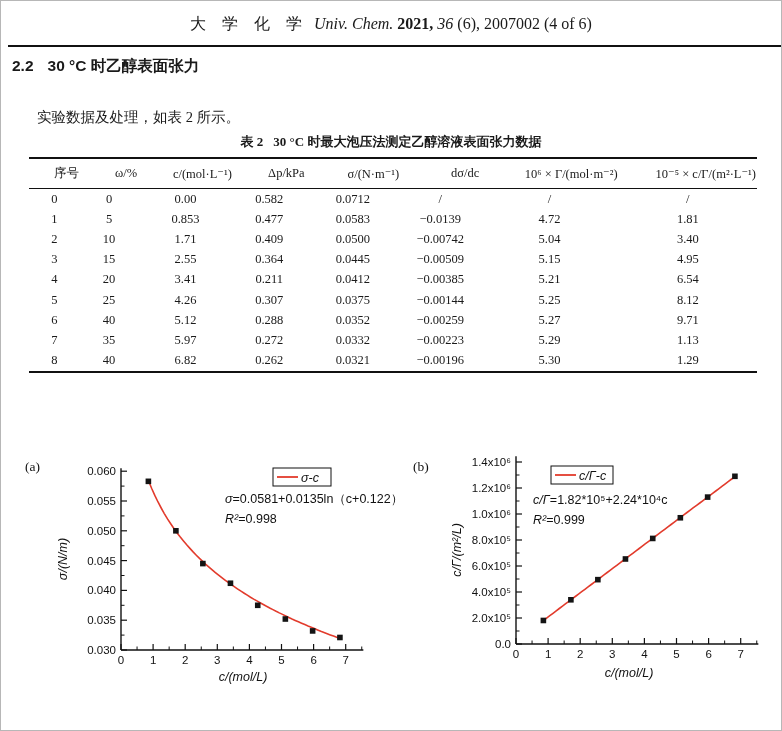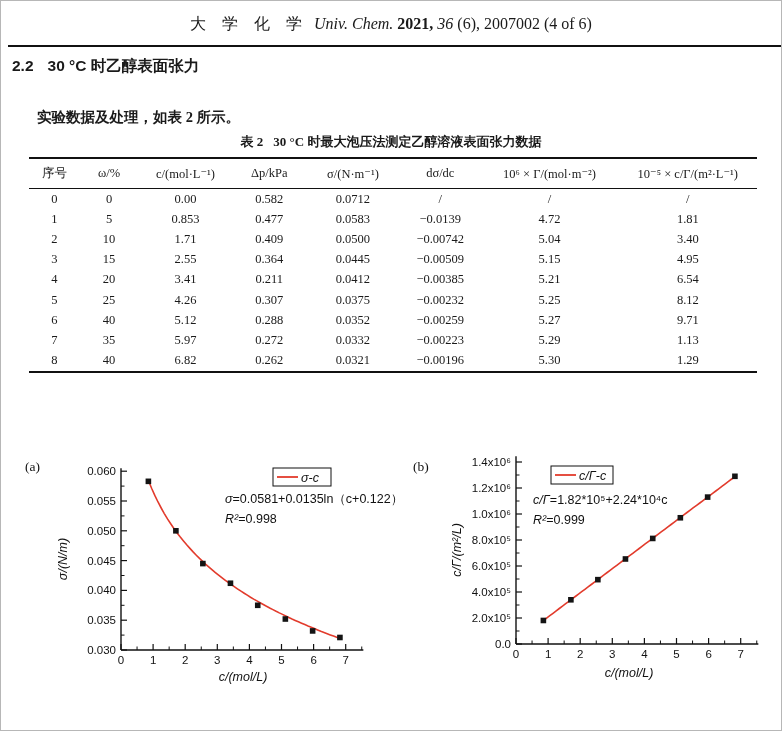--- a/index.html
+++ b/index.html
@@ -8,28 +8,28 @@
         border:1px solid #b7b7b7;box-sizing:border-box;overflow:hidden;}
   .page-header{position:absolute;top:13px;left:0;right:0;text-align:center;font-size:16px;white-space:nowrap;}
   .page-header .cjk{letter-spacing:6px;margin-right:2px;}
   .it{font-style:italic;}
   .b{font-weight:bold;}
   .header-rule{position:absolute;top:44px;left:7px;right:0;height:2px;background:#111;}
   .section-heading{position:absolute;top:55px;left:11px;font-weight:bold;font-size:15.5px;
         font-family:"Liberation Sans","DejaVu Sans",sans-serif;}
   .section-heading .sec-no{margin-right:14px;}
   .para{position:absolute;font-size:14.5px;}
-  .para1{top:92px;left:36px;font-weight:bold;}
+  .para1{top:92px;left:36px;}
   .para2{top:393px;left:36px;}
   .table-caption{position:absolute;top:132px;left:0;right:0;text-align:center;font-weight:bold;font-size:13px;}
   .table-caption .cap-label{margin-right:10px;}
   table.data{position:absolute;top:156px;left:28px;width:728px;border-collapse:collapse;
         border-top:2px solid #111;border-bottom:2px solid #111;table-layout:fixed;}
   table.data thead tr{border-bottom:1.5px solid #111;}
-  table.data th{font-weight:normal;font-size:12.5px;padding:6px 1px;text-align:center;}
+  table.data th{font-weight:normal;font-size:12.5px;padding:6px 1px;text-align:right;}
   table.data td{font-size:12.5px;padding:2.6px 1px;text-align:center;}
   col.c1{width:7%}col.c2{width:8%}col.c3{width:13%}col.c4{width:10%}
   col.c5{width:13%}col.c6{width:11%}col.c7{width:19%}col.c8{width:19%}
   .chart{position:absolute;top:448px;}
   .chart-a{left:18px;}
   .chart-b{left:398px;}
   .figure-caption{position:absolute;top:699px;left:0;right:0;text-align:center;font-weight:bold;font-size:13.5px;}
   .figure-caption .cap-label{margin-right:12px;}
 </style>
 </head>
@@ -129,21 +129,21 @@
           <td>−0.00385</td>
           <td>5.21</td>
           <td>6.54</td>
         </tr>
         <tr>
           <td>5</td>
           <td>25</td>
           <td>4.26</td>
           <td>0.307</td>
           <td>0.0375</td>
-          <td>−0.00232</td>
+          <td>−0.00144</td>
           <td>5.25</td>
           <td>8.12</td>
         </tr>
         <tr>
           <td>6</td>
           <td>40</td>
           <td>5.12</td>
           <td>0.288</td>
           <td>0.0352</td>
           <td>−0.00259</td>

